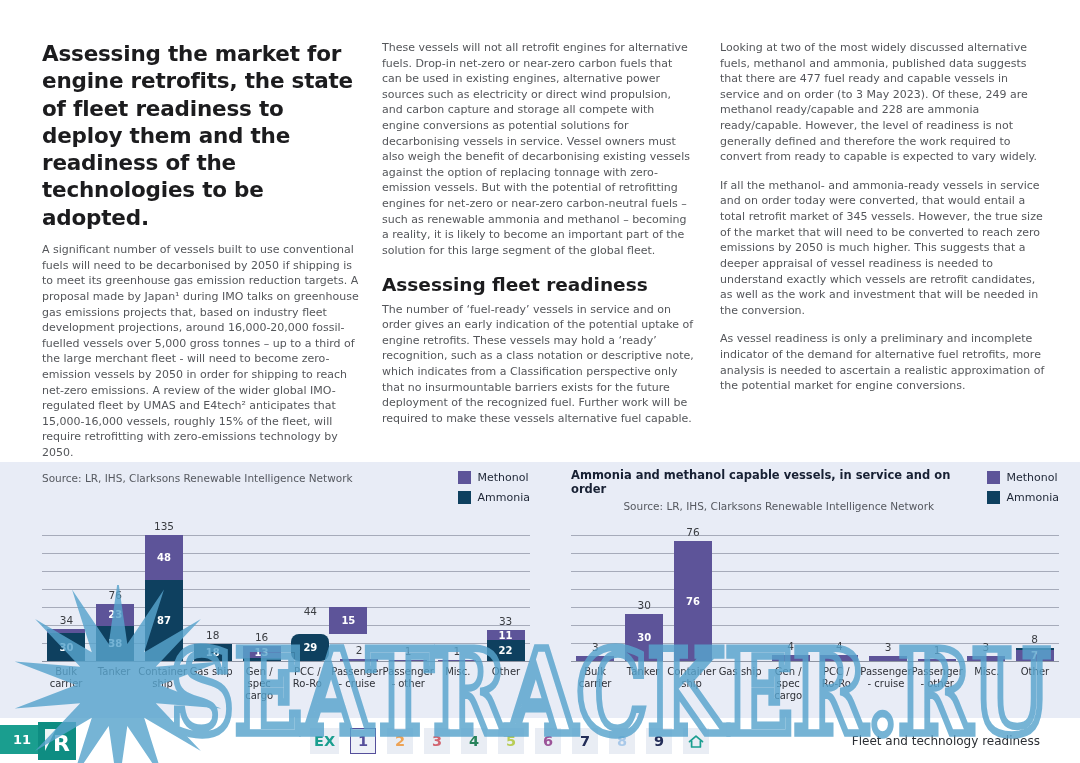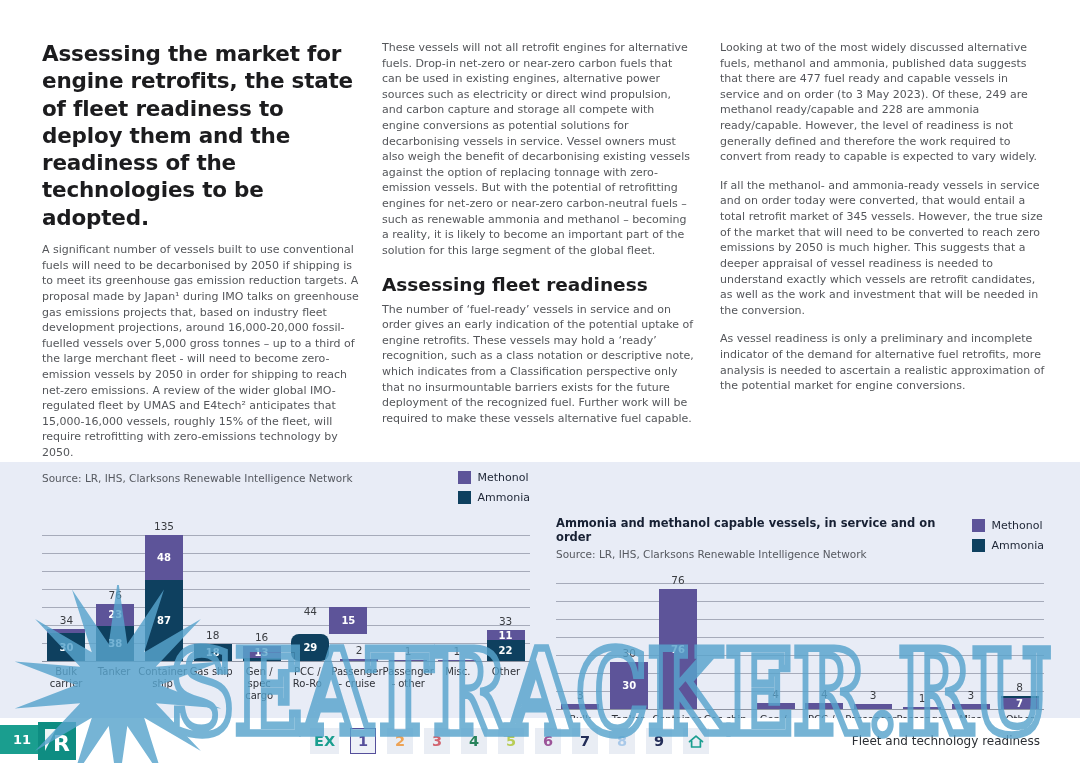--- a/index.html
+++ b/index.html
@@ -10,24 +10,24 @@
   .col1{left:42px;width:318px;}
   .col2{left:382px;width:313px;}
   .col3{left:720px;width:326px;}
   h1.headline{margin:0 0 11px 0;font-size:21.5px;line-height:1.27;color:#1c1c1e;
               letter-spacing:-0.2px;font-weight:bold;}
   h2.subhead{margin:15px 0 7px 0;font-size:18.5px;color:#1c1c1e;font-weight:bold;}
   p.body{margin:0 0 13px 0;font-size:11px;line-height:1.42;color:#54565a;}
   
   .chart-band{position:absolute;left:0;top:462px;width:1080px;height:256px;background:#e8ecf6;}
   .chart{position:absolute;top:469px;width:488px;}
-  .chart-0{left:42px;} .chart-1{left:556px;margin-top:48px;}
+  .chart-0{left:42px;} .chart-1{left:571px;}
   .chart-head{display:flex;justify-content:space-between;align-items:flex-start;height:48px;}
   .chart-title{font-size:11.5px;font-weight:bold;color:#172033;line-height:1.2;}
-  .chart-source{font-size:10.5px;color:#55585f;margin-top:3px;}
+  .chart-source{font-size:10.5px;color:#55585f;margin-top:3px;text-align:center;}
   .legend{display:flex;flex-direction:column;gap:7px;margin-top:2px;flex:0 0 auto;}
   .legend-row{display:flex;align-items:center;gap:7px;}
   .swatch{width:13px;height:13px;display:inline-block;}
   .legend-label{font-size:11px;color:#1d2535;}
   .plot{position:relative;height:126px;margin-top:18px;border-bottom:1px solid #8e94a2;}
   .gridline{position:absolute;left:0;right:0;height:1px;background:#a6abba;}
   .slots{position:absolute;left:0;right:0;top:0;bottom:0;display:flex;}
   .slot{position:relative;flex:1;}
   .bar{position:absolute;bottom:0;left:50%;transform:translateX(-50%);width:38px;
        display:flex;flex-direction:column;}

